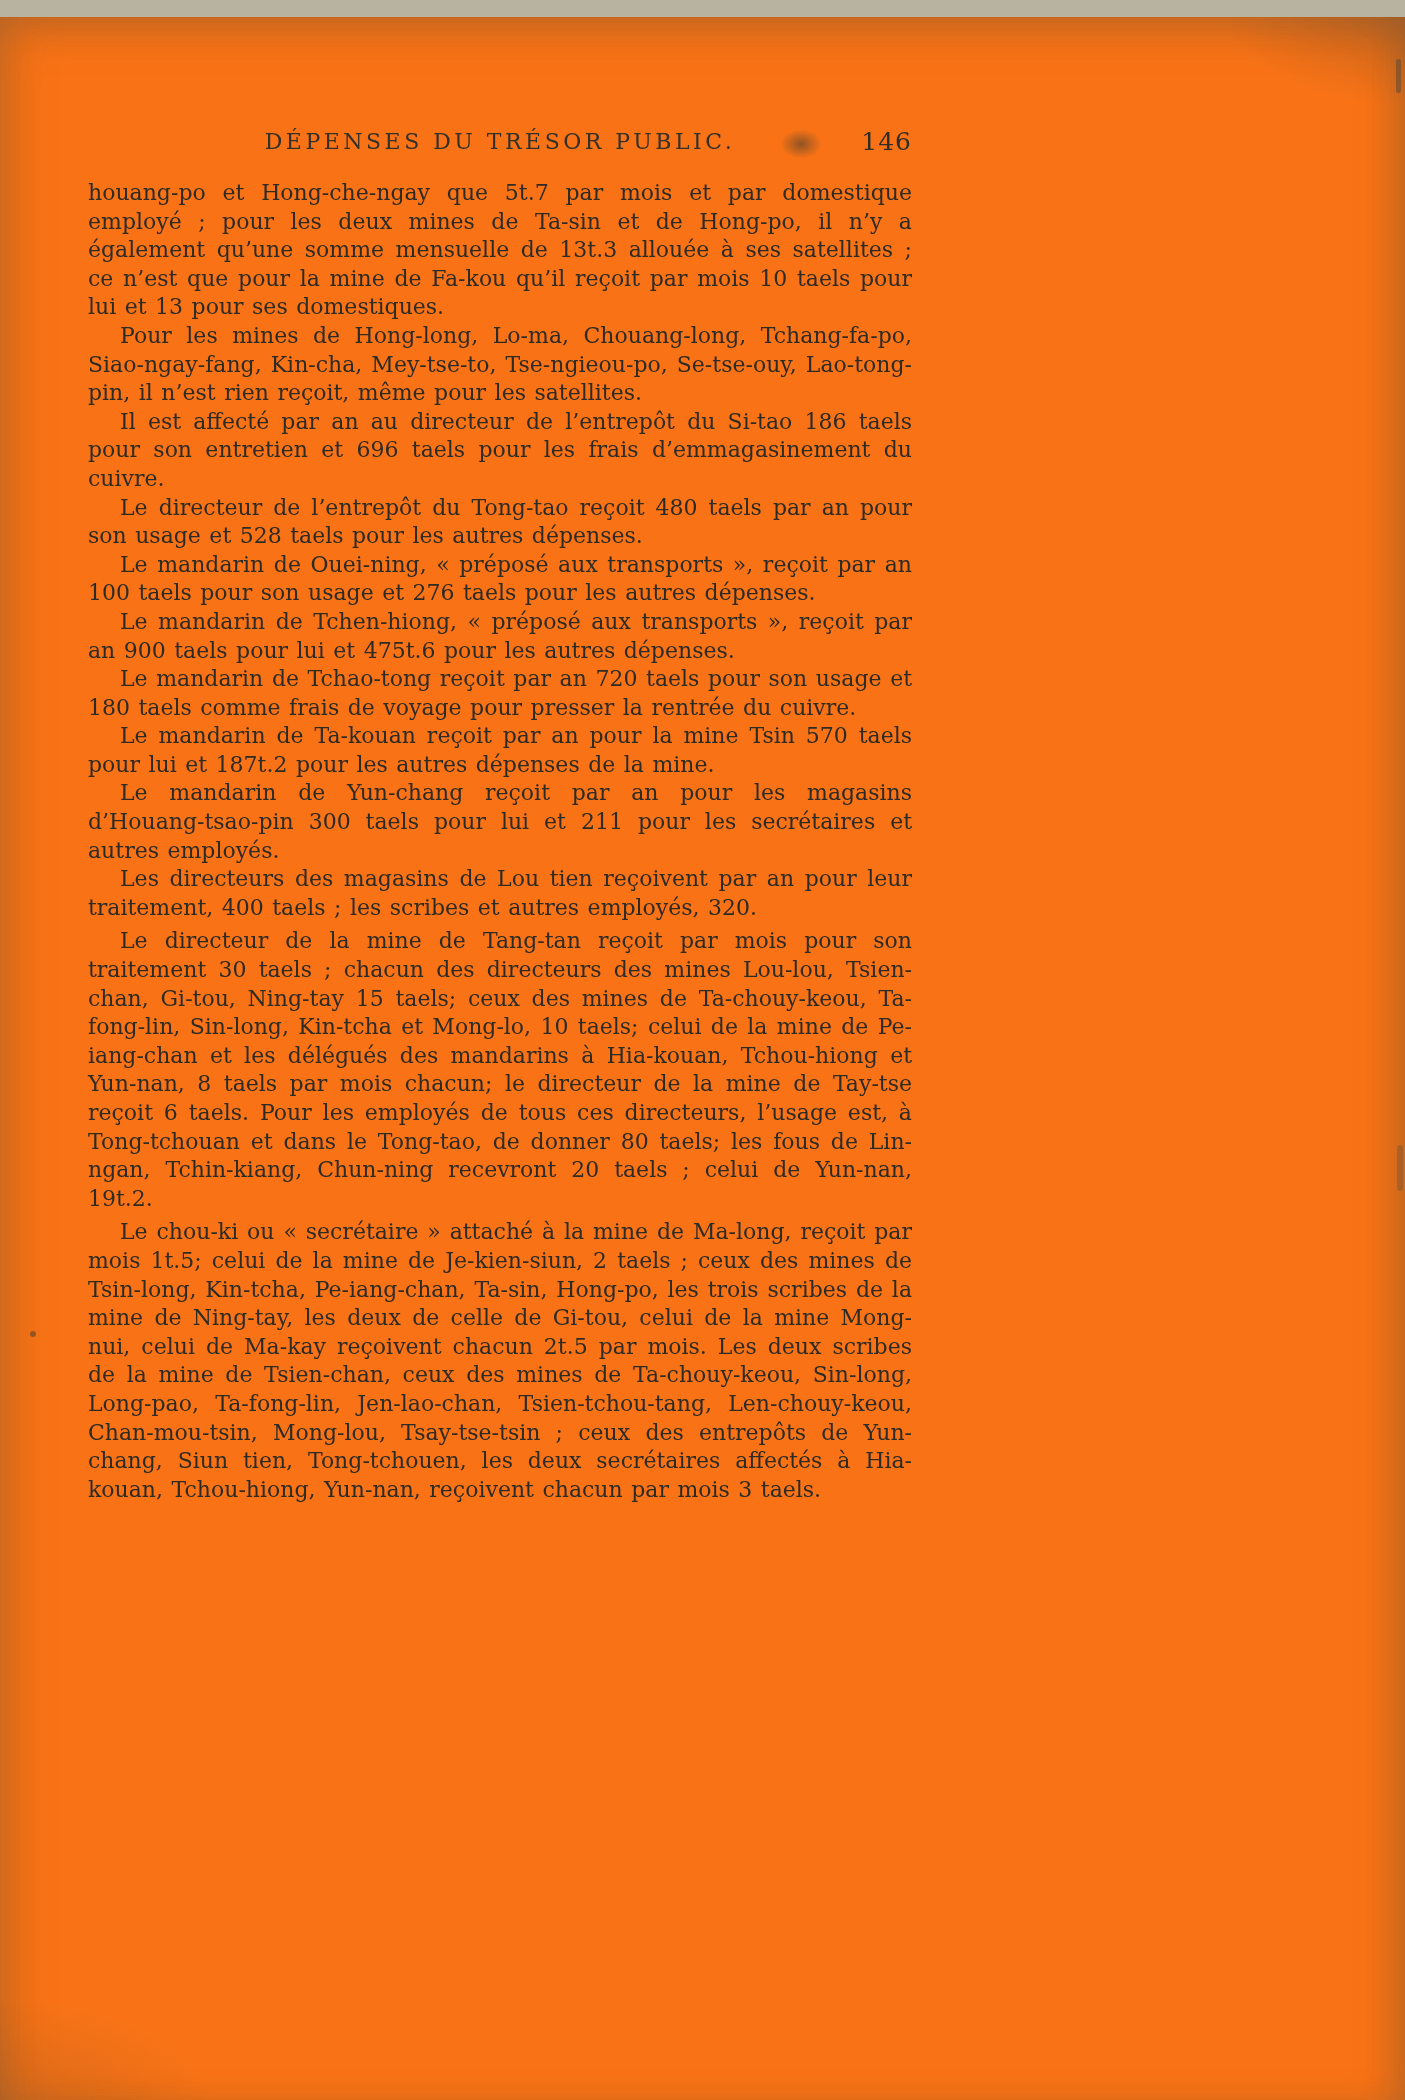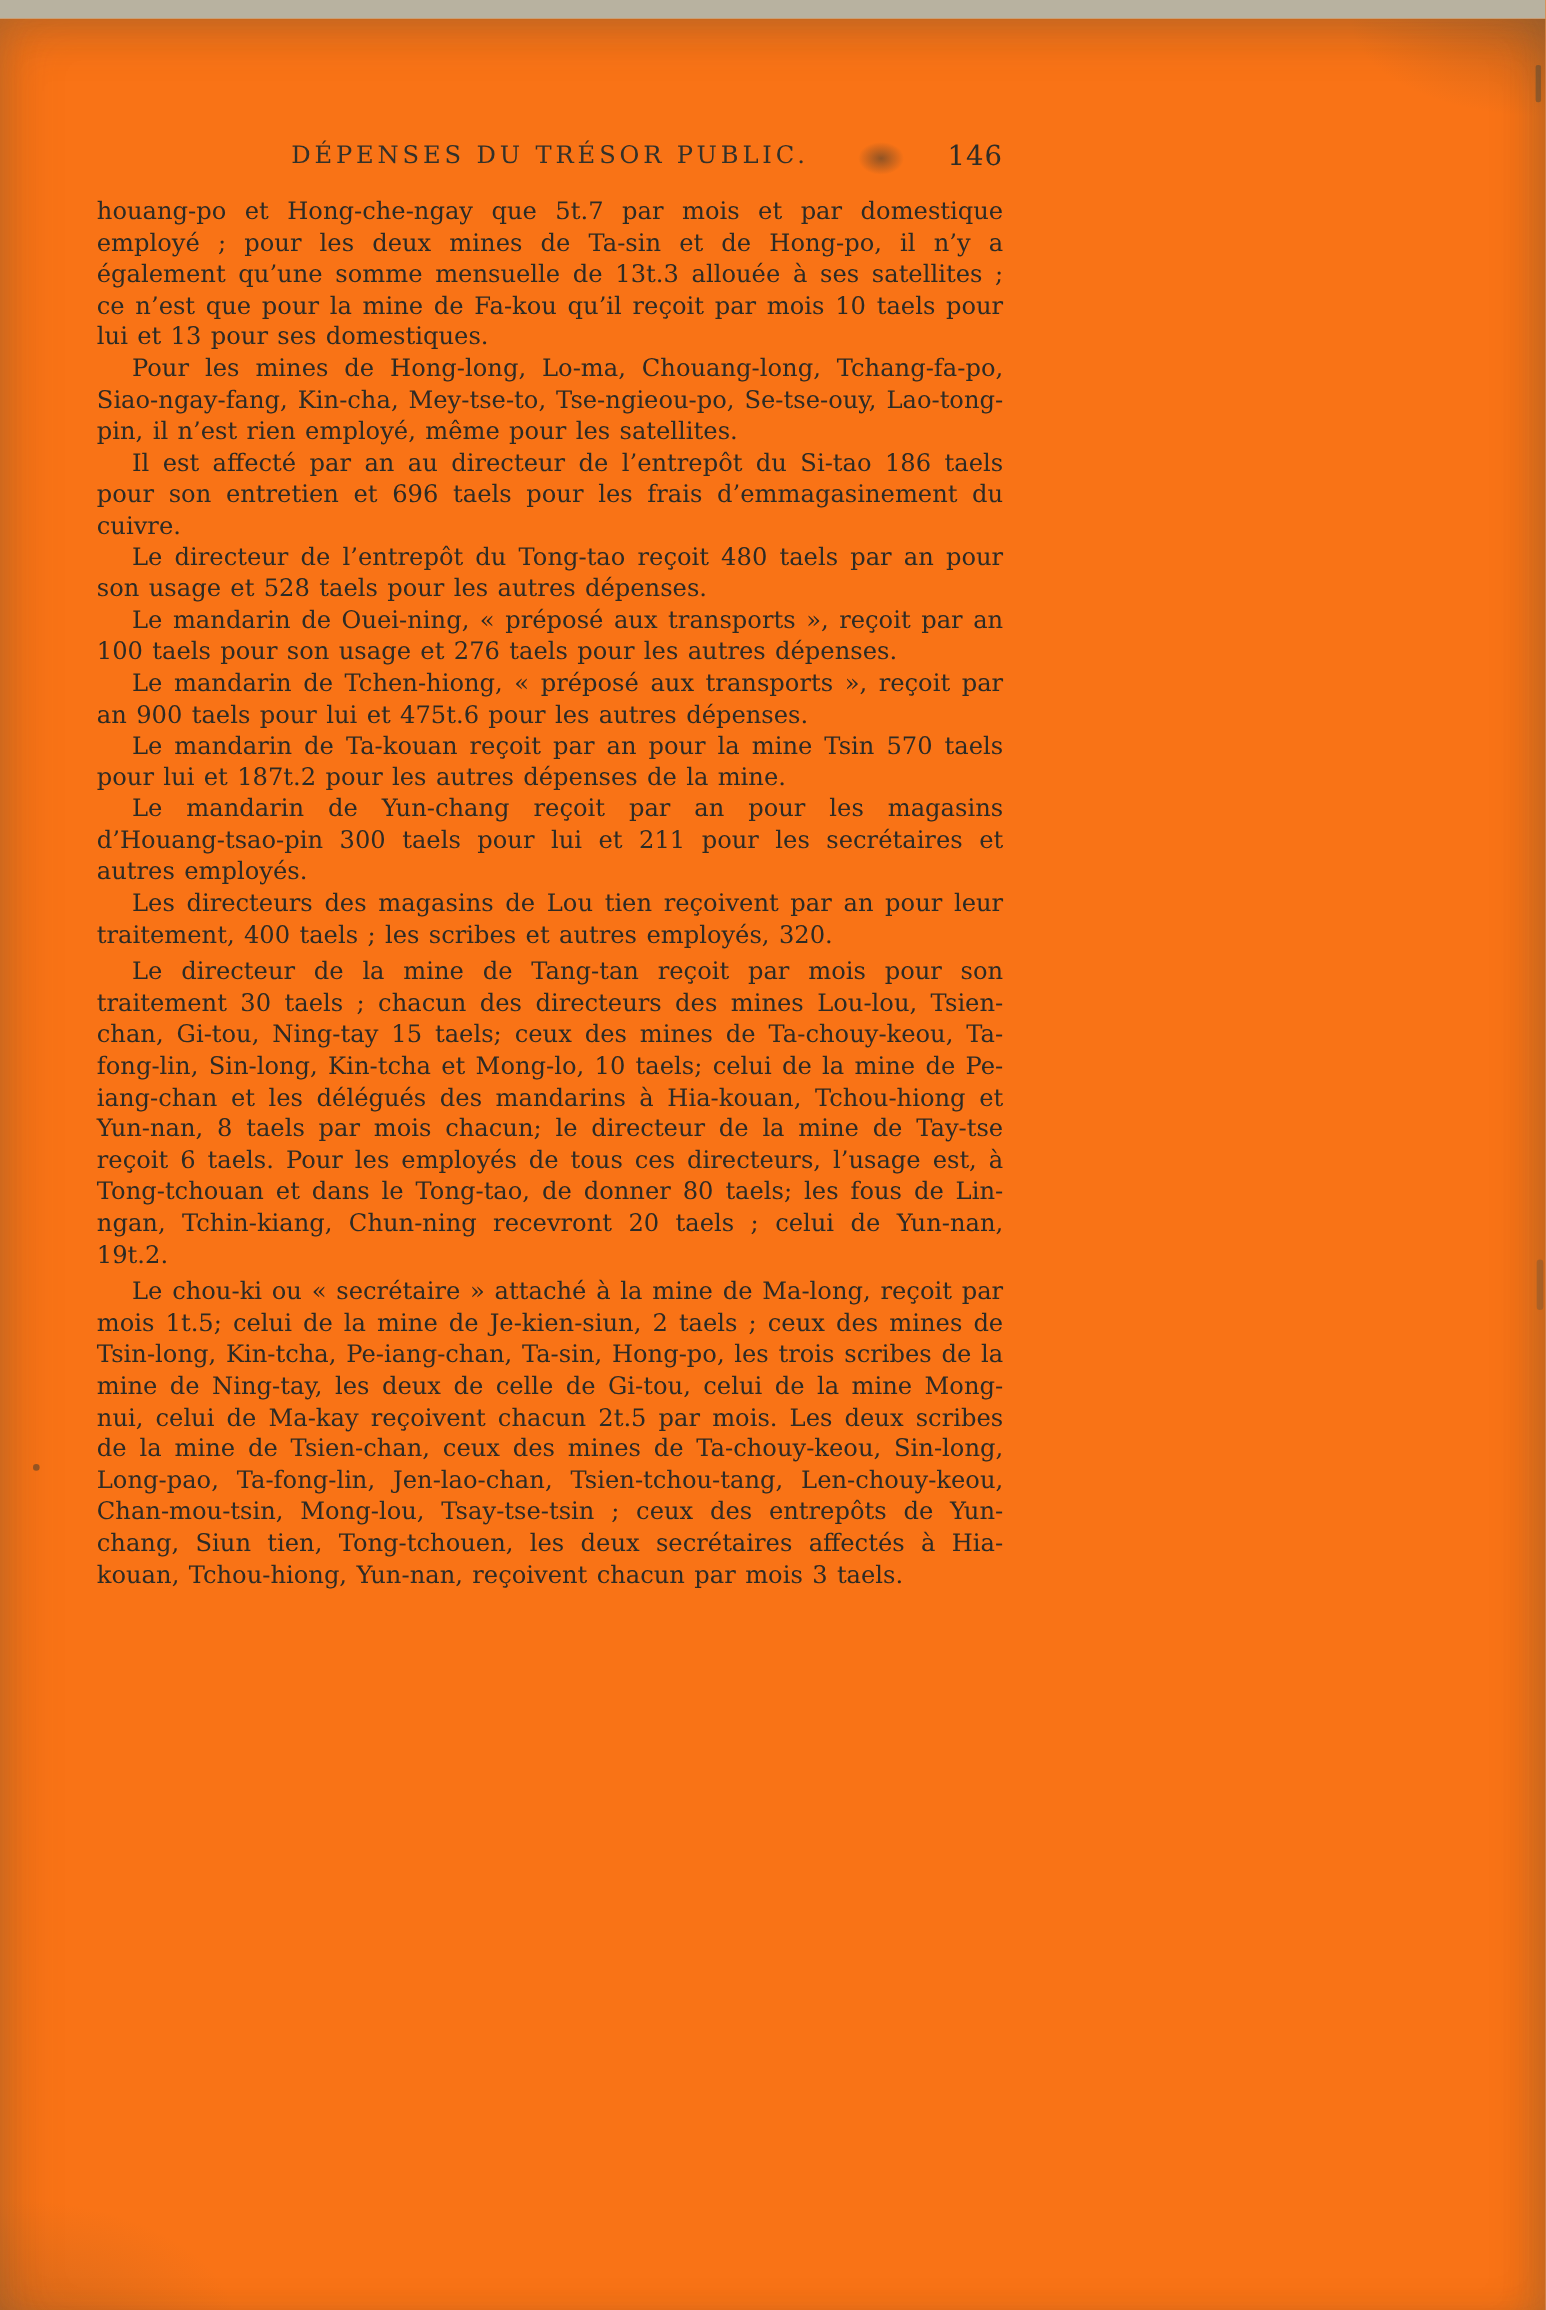--- a/index.html
+++ b/index.html
@@ -116,25 +116,26 @@
 
   <div class="textblock">
 
     <div class="running-head">
       <div class="title">DÉPENSES DU TRÉSOR PUBLIC.</div>
       <div class="pagenum">146</div>
     </div>
 
     <div class="body-text">
       <p>houang-po et Hong-che-ngay que 5t.7 par mois et par domestique employé ; pour les deux mines de Ta-sin et de Hong-po, il n’y a également qu’une somme mensuelle de 13t.3 allouée à ses satellites ; ce n’est que pour la mine de Fa-kou qu’il reçoit par mois 10 taels pour lui et 13 pour ses domestiques.</p>
-      <p class="indent">Pour les mines de Hong-long, Lo-ma, Chouang-long, Tchang-fa-po, Siao-ngay-fang, Kin-cha, Mey-tse-to, Tse-ngieou-po, Se-tse-ouy, Lao-tong-pin, il n’est rien employé, même pour les satellites.</p>
+      <p class="indent">Pour les mines de Hong-long, Lo-ma, Chouang-long, Tchang-fa-po, Siao-ngay-fang, Kin-cha, Mey-tse-to, Tse-ngieou-po, Se-tse-ouy, Lao-tong-pin, il n’est rien reçoit, même pour les satellites.</p>
       <p class="indent">Il est affecté par an au directeur de l’entrepôt du Si-tao 186 taels pour son entretien et 696 taels pour les frais d’emmagasinement du cuivre.</p>
       <p class="indent">Le directeur de l’entrepôt du Tong-tao reçoit 480 taels par an pour son usage et 528 taels pour les autres dépenses.</p>
       <p class="indent">Le mandarin de Ouei-ning, « préposé aux transports », reçoit par an 100 taels pour son usage et 276 taels pour les autres dépenses.</p>
       <p class="indent">Le mandarin de Tchen-hiong, « préposé aux transports », reçoit par an 900 taels pour lui et 475t.6 pour les autres dépenses.</p>
+      <p class="indent">Le mandarin de Tchao-tong reçoit par an 720 taels pour son usage et 180 taels comme frais de voyage pour presser la rentrée du cuivre.</p>
       <p class="indent">Le mandarin de Ta-kouan reçoit par an pour la mine Tsin 570 taels pour lui et 187t.2 pour les autres dépenses de la mine.</p>
       <p class="indent">Le mandarin de Yun-chang reçoit par an pour les magasins d’Houang-tsao-pin 300 taels pour lui et 211 pour les secrétaires et autres employés.</p>
       <p class="indent">Les directeurs des magasins de Lou tien reçoivent par an pour leur traitement, 400 taels ; les scribes et autres employés, 320.</p>
       <p class="indent space-before">Le directeur de la mine de Tang-tan reçoit par mois pour son traitement 30 taels ; chacun des directeurs des mines Lou-lou, Tsien-chan, Gi-tou, Ning-tay 15 taels; ceux des mines de Ta-chouy-keou, Ta-fong-lin, Sin-long, Kin-tcha et Mong-lo, 10 taels; celui de la mine de Pe-iang-chan et les délégués des mandarins à Hia-kouan, Tchou-hiong et Yun-nan, 8 taels par mois chacun; le directeur de la mine de Tay-tse reçoit 6 taels. Pour les employés de tous ces directeurs, l’usage est, à Tong-tchouan et dans le Tong-tao, de donner 80 taels; les fous de Lin-ngan, Tchin-kiang, Chun-ning recevront 20 taels ; celui de Yun-nan, 19t.2.</p>
       <p class="indent space-before">Le chou-ki ou « secrétaire » attaché à la mine de Ma-long, reçoit par mois 1t.5; celui de la mine de Je-kien-siun, 2 taels ; ceux des mines de Tsin-long, Kin-tcha, Pe-iang-chan, Ta-sin, Hong-po, les trois scribes de la mine de Ning-tay, les deux de celle de Gi-tou, celui de la mine Mong-nui, celui de Ma-kay reçoivent chacun 2t.5 par mois. Les deux scribes de la mine de Tsien-chan, ceux des mines de Ta-chouy-keou, Sin-long, Long-pao, Ta-fong-lin, Jen-lao-chan, Tsien-tchou-tang, Len-chouy-keou, Chan-mou-tsin, Mong-lou, Tsay-tse-tsin ; ceux des entrepôts de Yun-chang, Siun tien, Tong-tchouen, les deux secrétaires affectés à Hia-kouan, Tchou-hiong, Yun-nan, reçoivent chacun par mois 3 taels.</p>
     </div>
 
   </div>
 </div>
 

